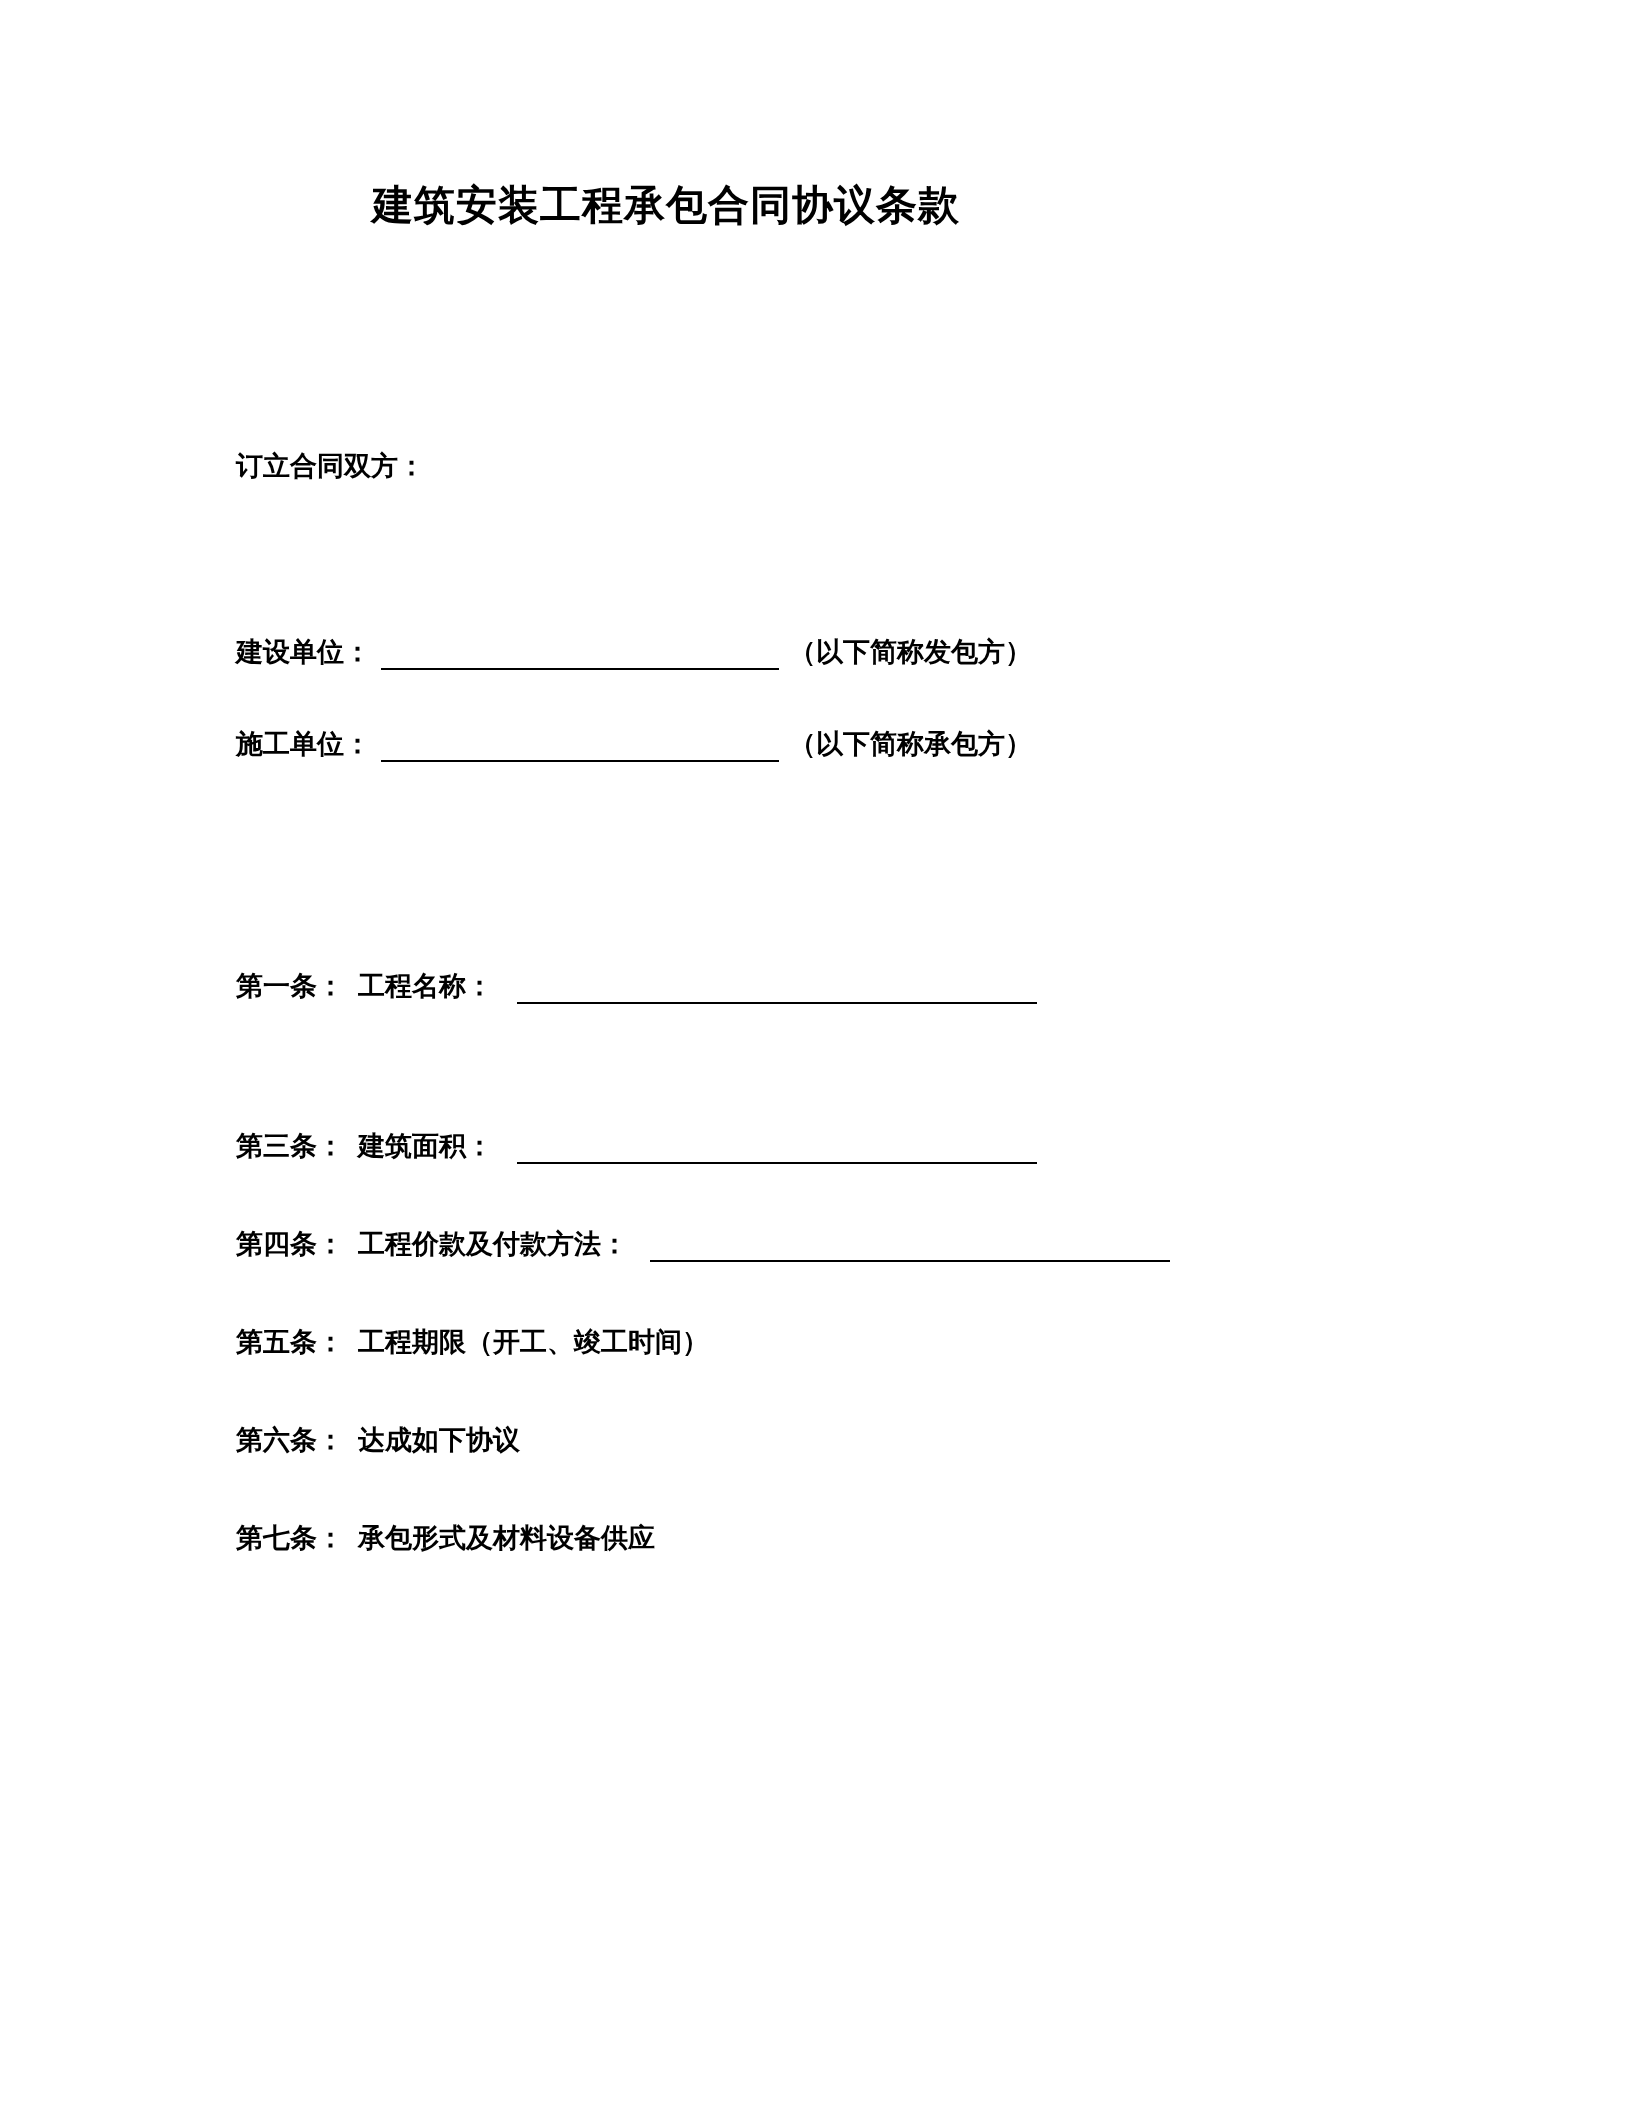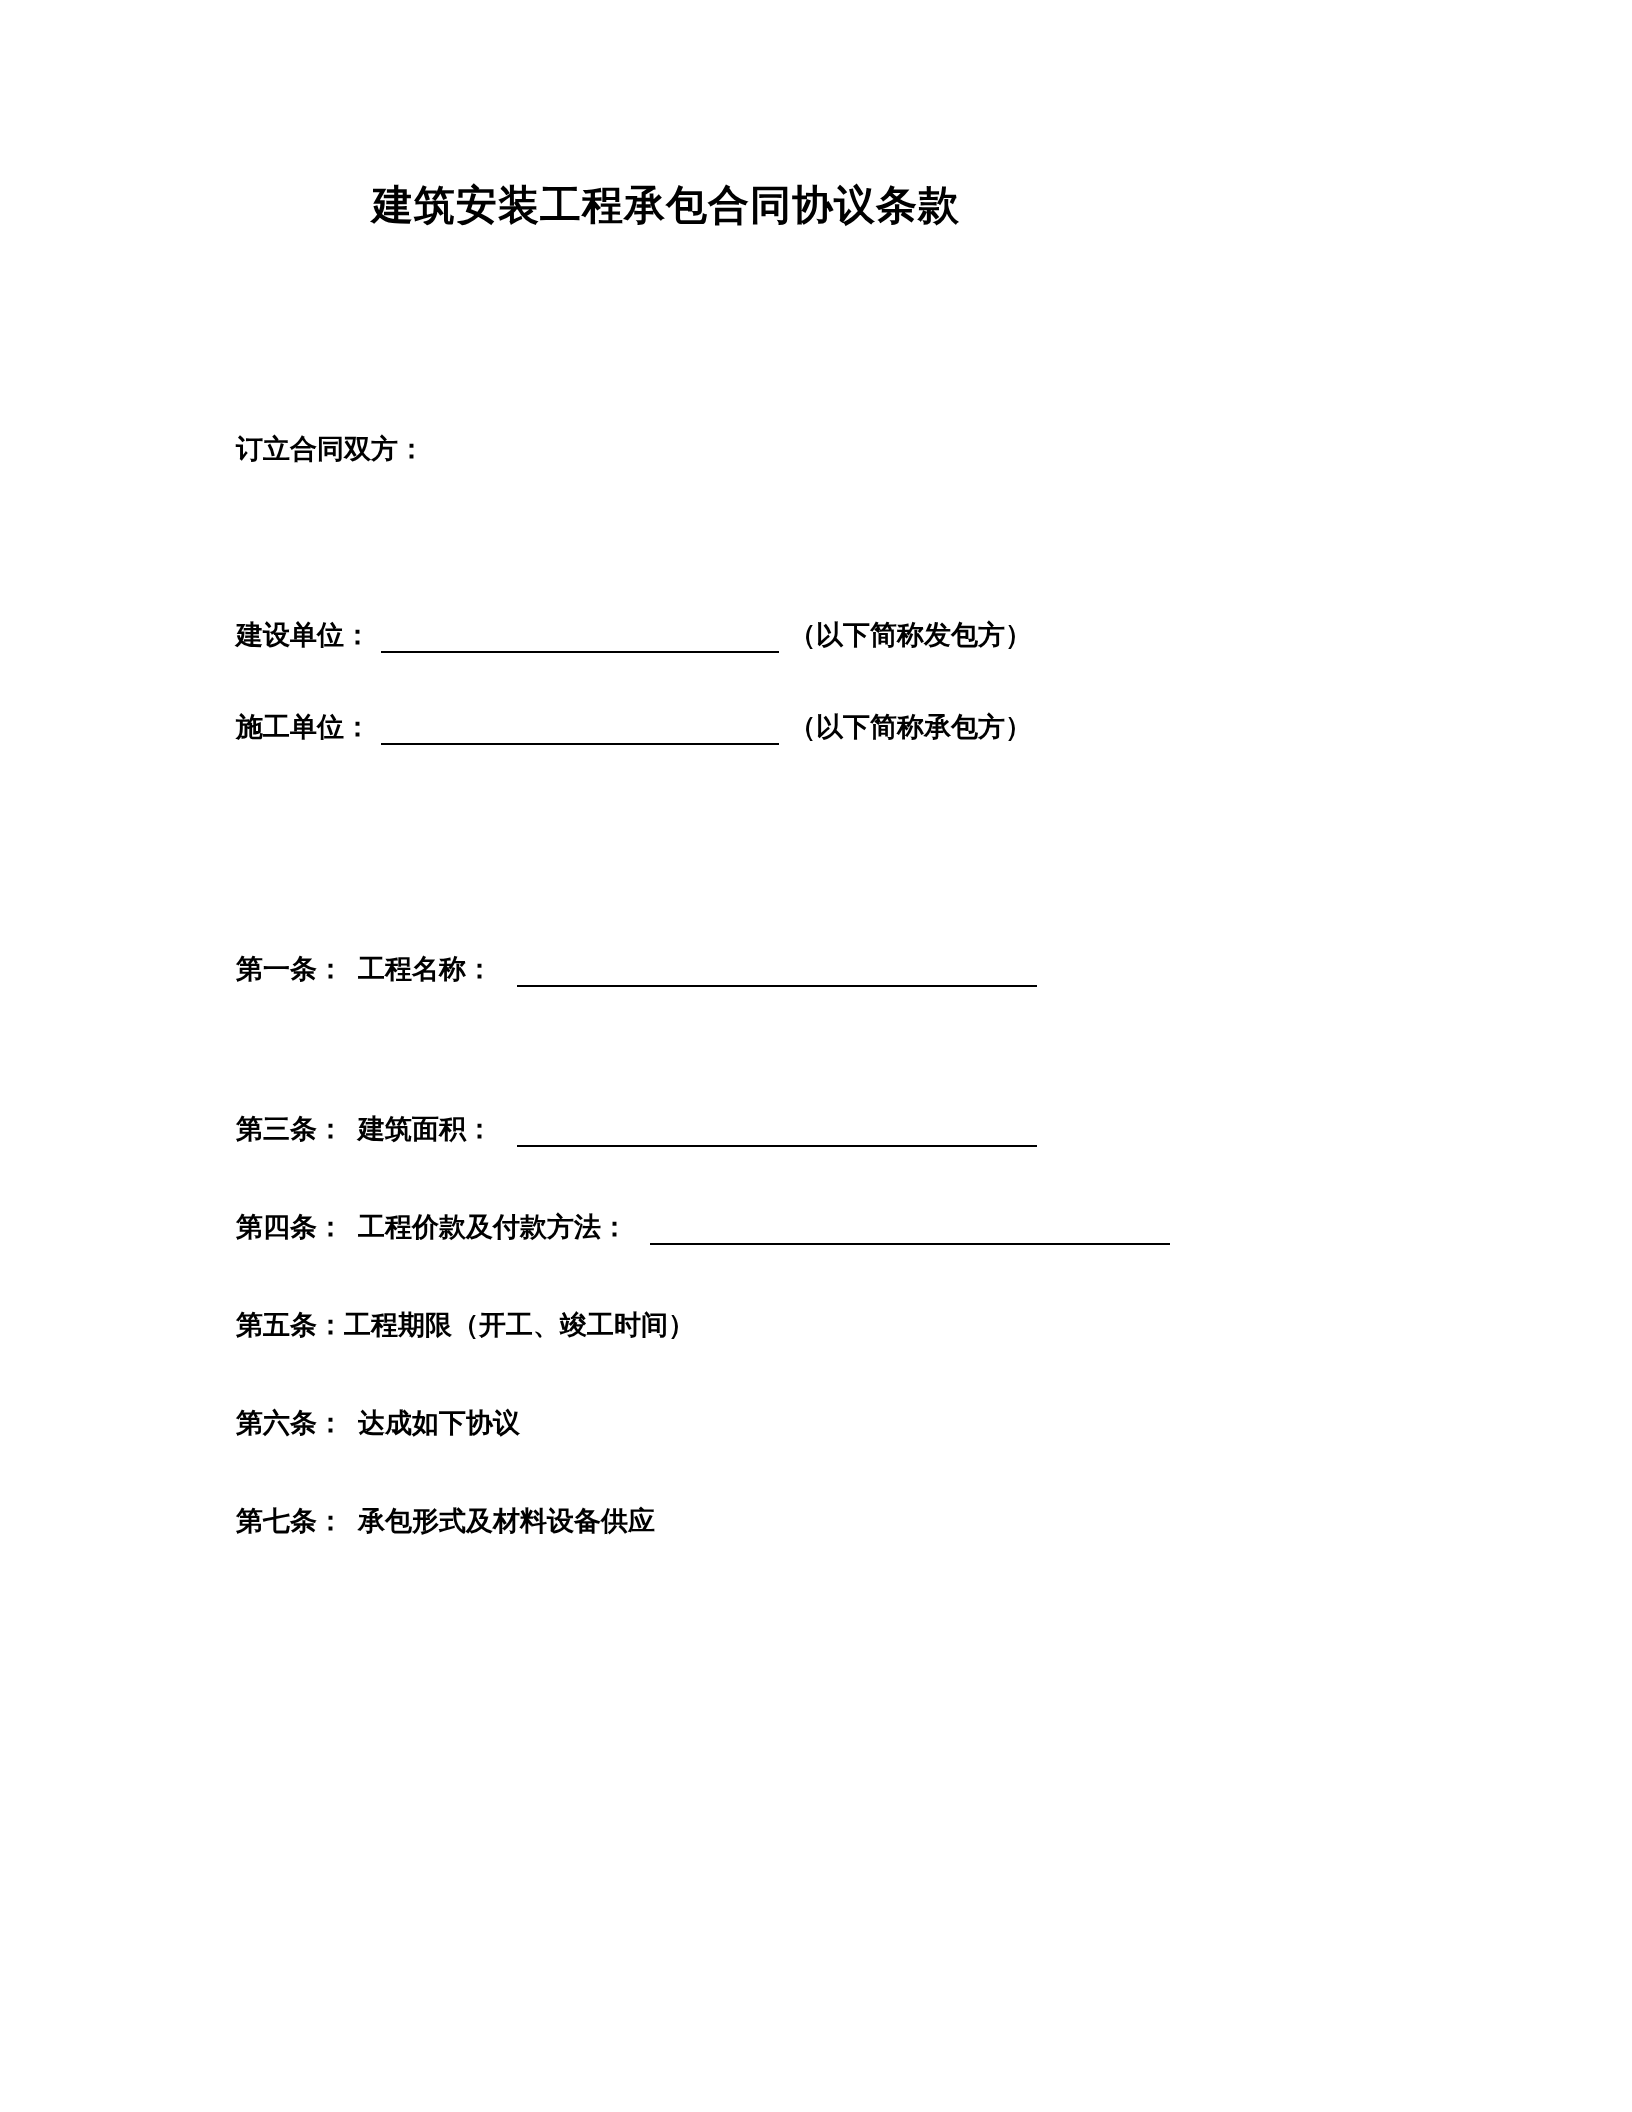--- a/index.html
+++ b/index.html
@@ -27,21 +27,21 @@
     left: 0;
     width: 1332px;
     text-align: center;
     font-size: 41px;
     font-weight: bold;
     letter-spacing: 1px;
   }
   .body-block {
     position: absolute;
     left: 236px;
-    top: 431px;
+    top: 448px;
     width: 1200px;
   }
   .line {
     display: flex;
     align-items: flex-end;
     font-size: 27px;
     font-weight: bold;
     white-space: nowrap;
   }
   .line .label {
@@ -117,21 +117,21 @@
     <div class="line">
       <span class="label">第四条：</span>
       <span class="label" style="margin-left:14px;">工程价款及付款方法：</span>
       <span class="blank w-field-long"></span>
     </div>
 
     <div class="row-sp"></div>
 
     <div class="line">
       <span class="label">第五条：</span>
-      <span class="label" style="font-family:Liberation Serif, serif;">工程期限（开工、竣工时间）</span>
+      <span class="label" style="margin-left:14px;font-family:Liberation Serif, serif;">工程期限（开工、竣工时间）</span>
     </div>
 
     <div class="row-sp"></div>
 
     <div class="line">
       <span class="label">第六条：</span>
       <span class="label" style="margin-left:14px;">达成如下协议</span>
     </div>
 
     <div class="row-sp"></div>

